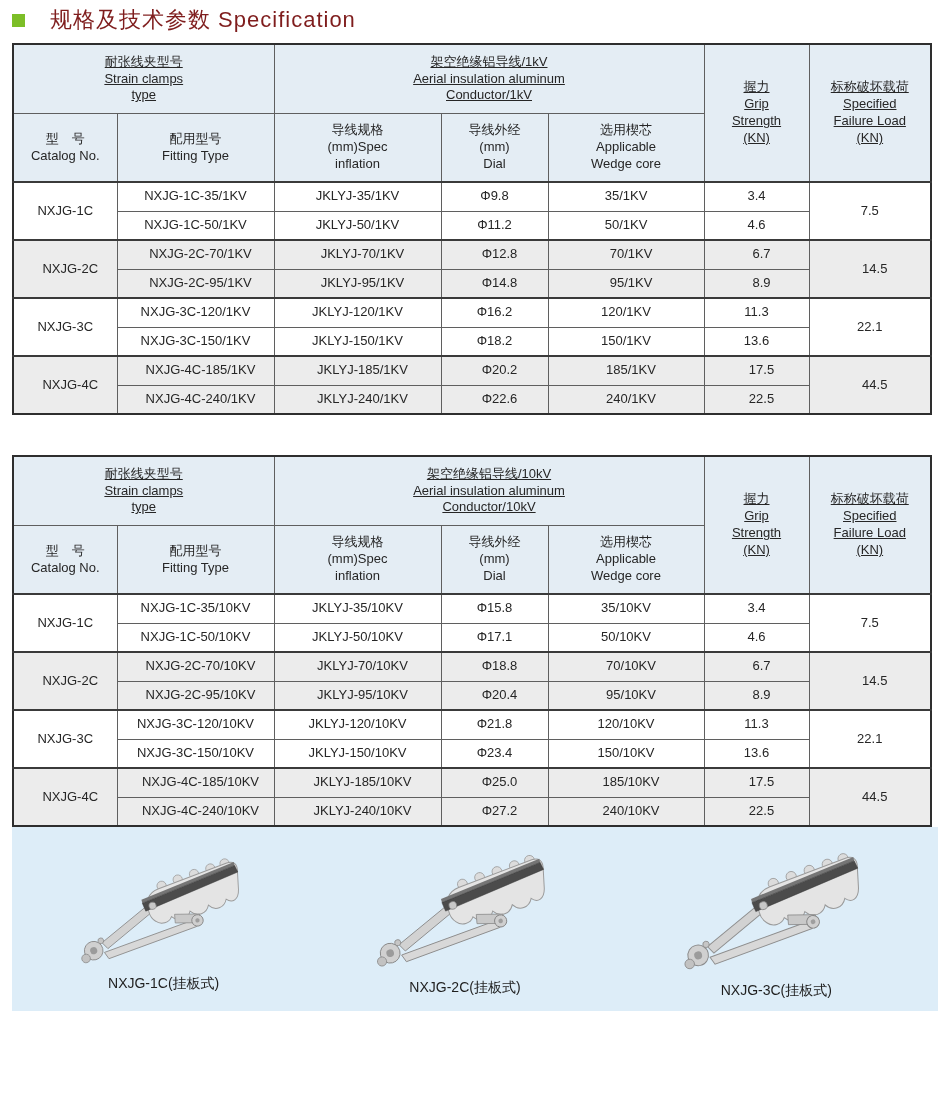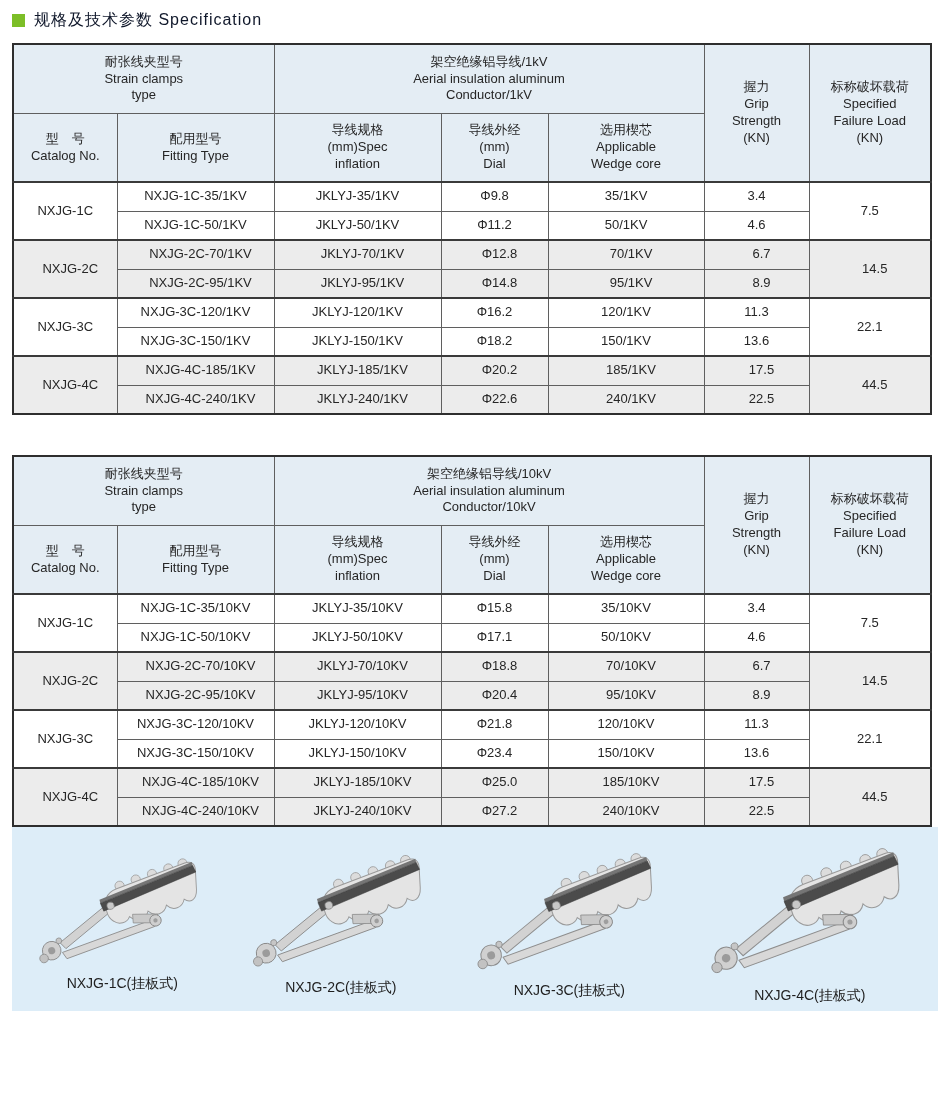--- a/index.html
+++ b/index.html
@@ -2,28 +2,28 @@
 <html><head>
 <meta charset="utf-8">
 <style>
   html,body{margin:0;padding:0;background:#fff;}
   body{width:950px;height:1104px;font-family:"Liberation Sans","DejaVu Sans",sans-serif;color:#262626;}
   .page{padding:6px 12px 0 12px;box-sizing:border-box;}
 
   
   .section-title{display:flex;align-items:center;gap:9px;margin:3px 0 12px 0;height:22px;}
   .bullet{width:13px;height:13px;background:#7cbe27;display:inline-block;}
-  .title-text{font-size:16px;font-weight:normal;color:#0f172a;letter-spacing:1px;margin:0;}
+  .title-text{font-size:22px;font-weight:normal;color:#7f1d1d;letter-spacing:1px;margin:16px;}
 
   
   table.spec{border-collapse:collapse;table-layout:fixed;width:918px;border:2px solid #2e2e2e;}
   table.spec th,table.spec td{border:1px solid #5f5f5f;text-align:center;vertical-align:middle;
     font-size:13px;font-weight:normal;padding:1px 2px;line-height:1.3;overflow:hidden;}
   table.spec thead th{background:#e4edf4;}
-  table.spec thead tr.h1 th{height:66px;}
+  table.spec thead tr.h1 th{height:66px;text-decoration:underline;}
   table.spec thead tr.h2 th{height:65px;}
   table.spec tbody tr{height:29px;}
   table.spec tbody tr.gstart td{border-top:2px solid #3a3a3a;}
   table.spec tbody tr.alt td{background:#ececec;padding-left:12px;}
   .pre{white-space:pre-line;}
   .t2{margin-top:40px;}
 
   
   .photo-panel{width:926px;height:184px;background:#ddedf8;
     display:flex;align-items:center;justify-content:space-around;box-sizing:border-box;padding:8px 4px 2px 4px;}
@@ -276,26 +276,20 @@
           <use href="#clamp-sym" xlink:href="#clamp-sym"></use>
         </svg>
       <figcaption>NXJG-2C(挂板式)</figcaption>
     </figure>
     <figure>
       <svg class="clamp-svg" width="206" height="135" viewBox="0 0 260 170">
           <use href="#clamp-sym" xlink:href="#clamp-sym"></use>
         </svg>
       <figcaption>NXJG-3C(挂板式)</figcaption>
     </figure>
-    <figure>
-      <svg class="clamp-svg" width="222" height="146" viewBox="0 0 260 170">
-          <use href="#clamp-sym" xlink:href="#clamp-sym"></use>
-        </svg>
-      <figcaption>NXJG-4C(挂板式)</figcaption>
-    </figure>
   </div>
 
 </div>
 
 <svg class="hidden-defs" aria-hidden="true">
   <defs>
     <g id="clamp-sym">
       <g transform="rotate(-14 130 95)">
 
         <polygon points="38,106 118,68 123,78 44,116" fill="#d2d2d2" stroke="#8e8e8e" stroke-width="1.2"></polygon>

